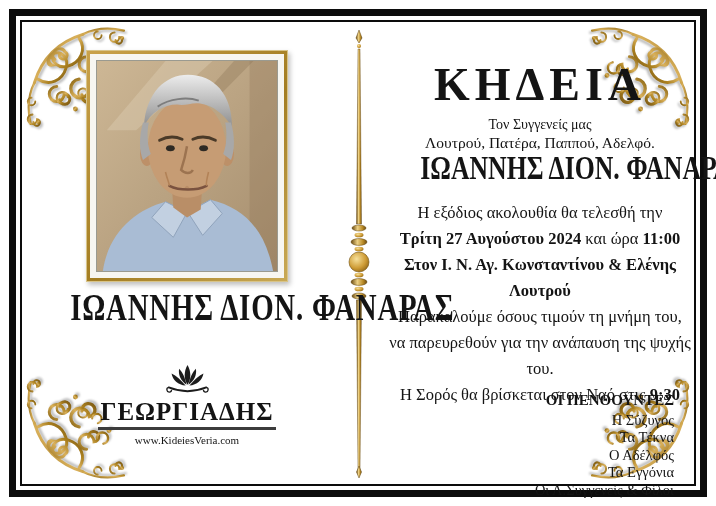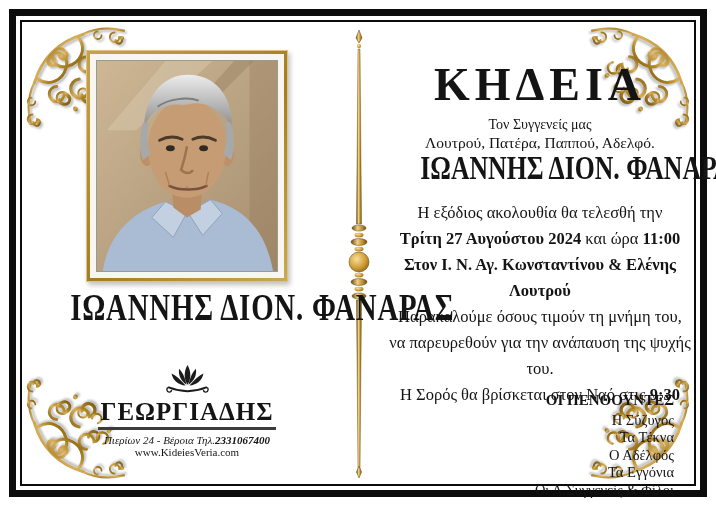--- a/index.html
+++ b/index.html
@@ -186,23 +186,20 @@
         <path d="M15,5 C14,12 17,18 23,22 C21,14 19,9 15,5 Z"></path>
         <path d="M33,5 C34,12 31,18 25,22 C27,14 29,9 33,5 Z"></path>
         <path d="M7,10 C8,17 14,22 22,23 C17,17 12,12 7,10 Z"></path>
         <path d="M41,10 C40,17 34,22 26,23 C31,17 36,12 41,10 Z"></path>
       </g>
       <path d="M4,25 Q24,33 44,25" stroke="#1c1c1c" stroke-width="2" fill="none" stroke-linecap="round"></path>
       <path d="M4,25 a2.5,2.5 0 1 0 3,2.5 M44,25 a2.5,2.5 0 1 1 -3,2.5" stroke="#1c1c1c" stroke-width="1.4" fill="none"></path>
     </svg>
     <div class="agency-name">ΓΕΩΡΓΙΑΔΗΣ</div>
     <div class="agency-rule"></div>
-    <div class="agency-addr">
-      <span>Πιερίων 24 - Βέροια Τηλ.</span><span class="phone">2331067400</span>
-    </div>
     <div class="agency-web">www.KideiesVeria.com</div>
   </div>
 
   <div class="r-title">ΚΗΔΕΙΑ</div>
   <div class="r-sub1">Τον Συγγενείς μας</div>
   <div class="r-sub2">Λουτρού, Πατέρα, Παππού, Αδελφό.</div>
   <div class="cname right-name">
     <span class="squeeze">ΙΩΑΝΝΗΣ ΔΙΟΝ. ΦΑΝΑΡΑΣ</span>
   </div>
 

